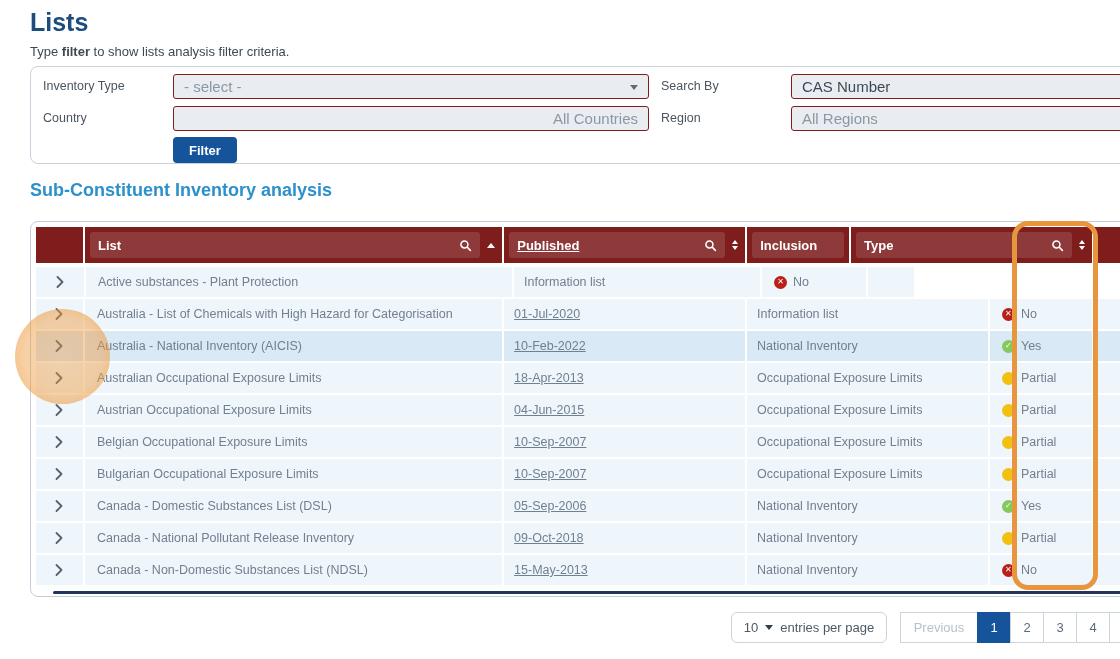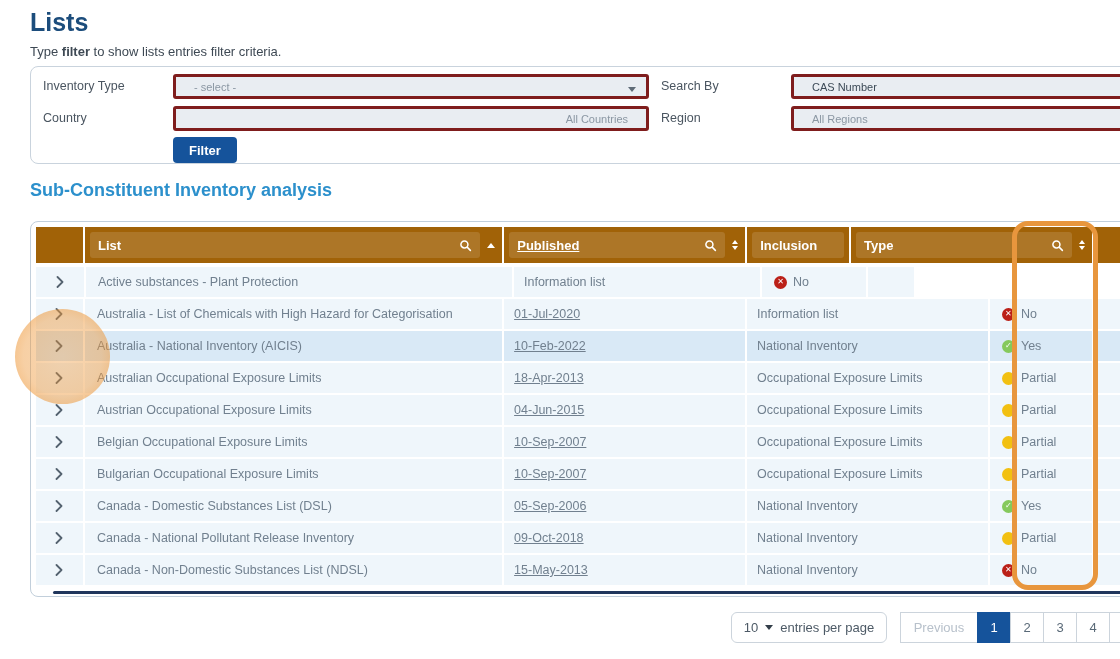--- a/index.html
+++ b/index.html
@@ -9,39 +9,39 @@
 
   
   .title { position:absolute; left:30px; top:8px; font-size:25px; font-weight:700; color:#1c4d7c; }
   .subtitle { position:absolute; left:30px; top:44px; font-size:13px; color:#3e4954; }
   .subtitle b { font-weight:700; }
 
   
   .filter-panel { position:absolute; left:30px; top:66px; width:1108px; height:98px;
                   border:1px solid #c9d3dd; border-radius:8px; background:#fff; }
   .f-label { position:absolute; font-size:12.5px; color:#4a5560; }
-  .f-box { position:absolute; height:25px; background:#e9edf2; border:3px solid #7f1d1d;
-           border-radius:3px; font-size:11px; display:flex; align-items:center;
-           padding:0 18px; color:#8b97a3; }
+  .f-box { position:absolute; height:25px; background:#e9edf2; border:1px solid #7f1d1d;
+           border-radius:3px; font-size:15px; display:flex; align-items:center;
+           padding:0 10px; color:#8b97a3; }
   .f-box.value { color:#3c4a57; }
   .f-arrow { position:absolute; right:10px; top:10px; width:0; height:0;
              border-left:4px solid transparent; border-right:4px solid transparent;
              border-top:5px solid #5f6b77; }
   .filter-btn { position:absolute; left:142px; top:70px; height:26px; padding:0 16px;
                 background:#15539b; color:#fff; font-weight:700; font-size:13px;
                 border:none; border-radius:4px; display:flex; align-items:center; cursor:pointer; }
 
   
   .section-heading { position:absolute; left:30px; top:180px; font-size:18px; font-weight:700; color:#2c90cc; }
 
   
   .table-wrap { position:absolute; left:30px; top:221px; width:1110px; height:376px;
                 border:1px solid #c2cfdb; border-radius:8px; background:#fff; padding:5px 0 0 5px; overflow:hidden; }
   .thead { display:flex; gap:2px; height:36px; }
-  .th { background:#a16207; display:flex; align-items:center; color:#fff; }
+  .th { background:#7f1d1d; display:flex; align-items:center; color:#fff; }
   .th-inner { flex:1; display:flex; align-items:center; background:rgba(255,255,255,0.13);
               border-radius:3px; margin:4px 5px; height:26px; padding:0 8px; }
   .th-label { font-size:13px; font-weight:700; color:#fff; }
   .th .spacer { flex:1; }
   .sort-up { width:0; height:0; border-left:4px solid transparent; border-right:4px solid transparent;
              border-bottom:5px solid #fff; margin:0 7px 0 2px; }
   .sort-both { display:flex; flex-direction:column; gap:2px; margin:0 7px 0 2px; }
   .sort-both i { display:block; width:0; height:0; border-left:3.5px solid transparent; border-right:3.5px solid transparent; }
   .sort-both .u { border-bottom:4.5px solid #fff; }
   .sort-both .d { border-top:4.5px solid #fff; }
@@ -84,21 +84,21 @@
                border:5px solid #e8963d; border-radius:16px; pointer-events:none; }
   .anno-circle { position:absolute; left:15px; top:309px; width:95px; height:95px;
                  border-radius:50%; pointer-events:none; }
 </style>
 </head>
 <body>
 
 <div class="page">
 
   <div class="title">Lists</div>
-  <div class="subtitle"><span>Type </span><b>filter</b><span> to show lists entries filter criteria.</span></div>
+  <div class="subtitle"><span>Type </span><b>filter</b><span> to show lists analysis filter criteria.</span></div>
 
   <div class="filter-panel">
     <span class="f-label" style="left:12px; top:12px;">Inventory Type</span>
     <div class="f-box" style="left:142px; top:7px; width:476px;">
       <span>- select -</span>
       <span class="f-arrow"></span>
     </div>
     <span class="f-label" style="left:630px; top:12px;">Search By</span>
     <div class="f-box value" style="left:760px; top:7px; width:360px;">
       <span>CAS Number</span>

